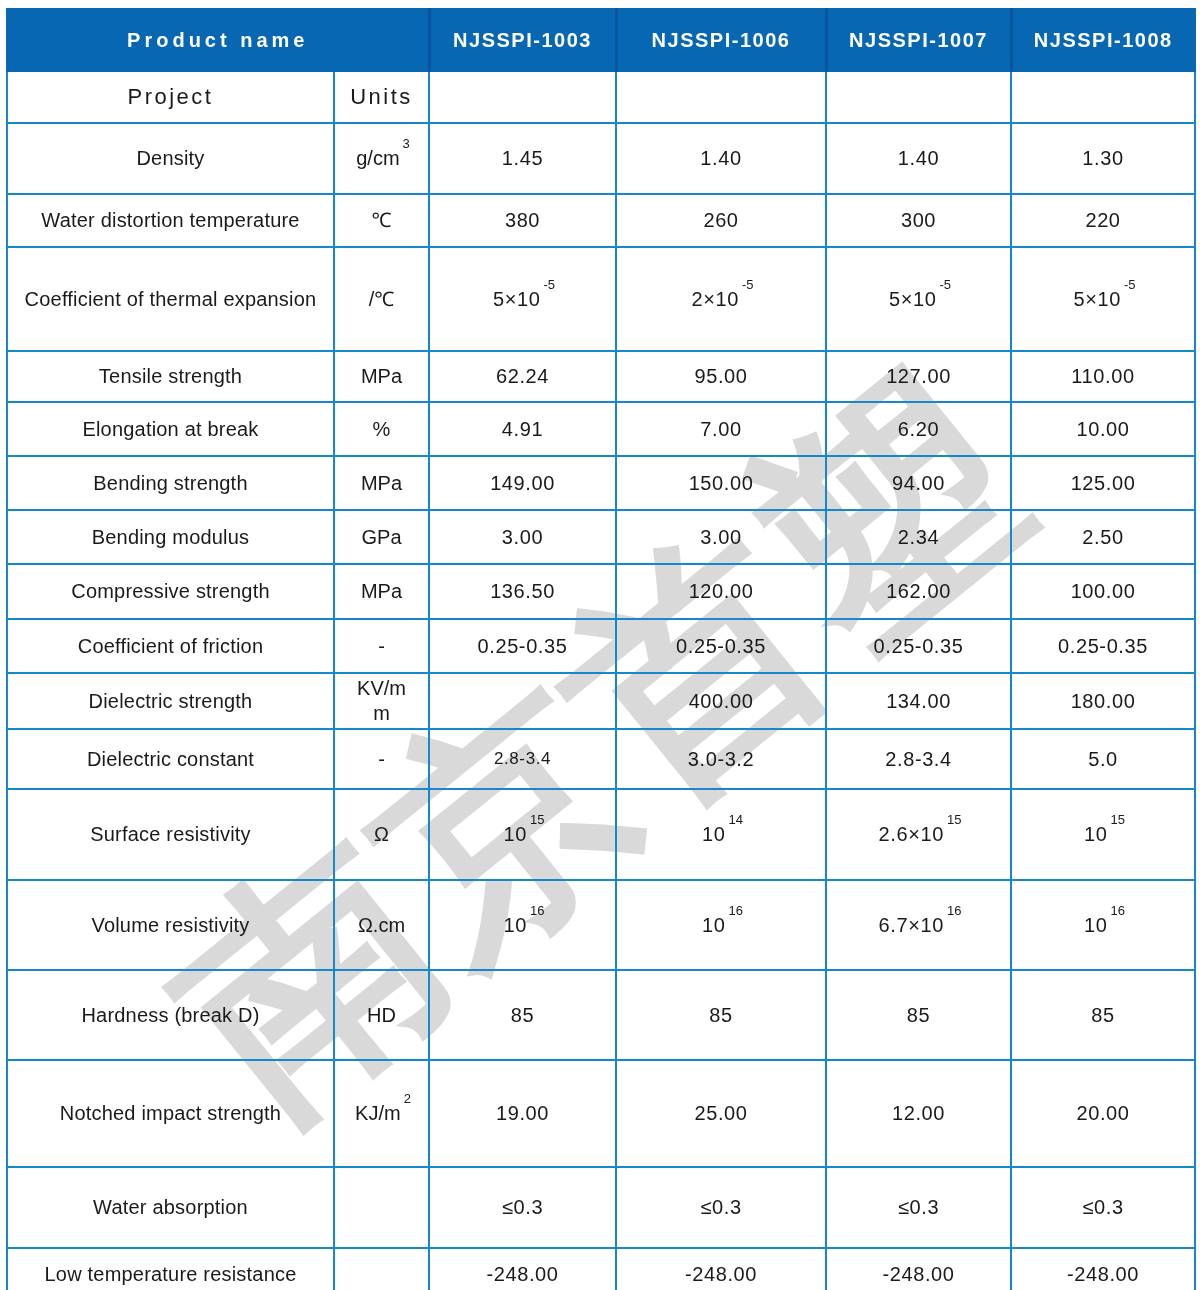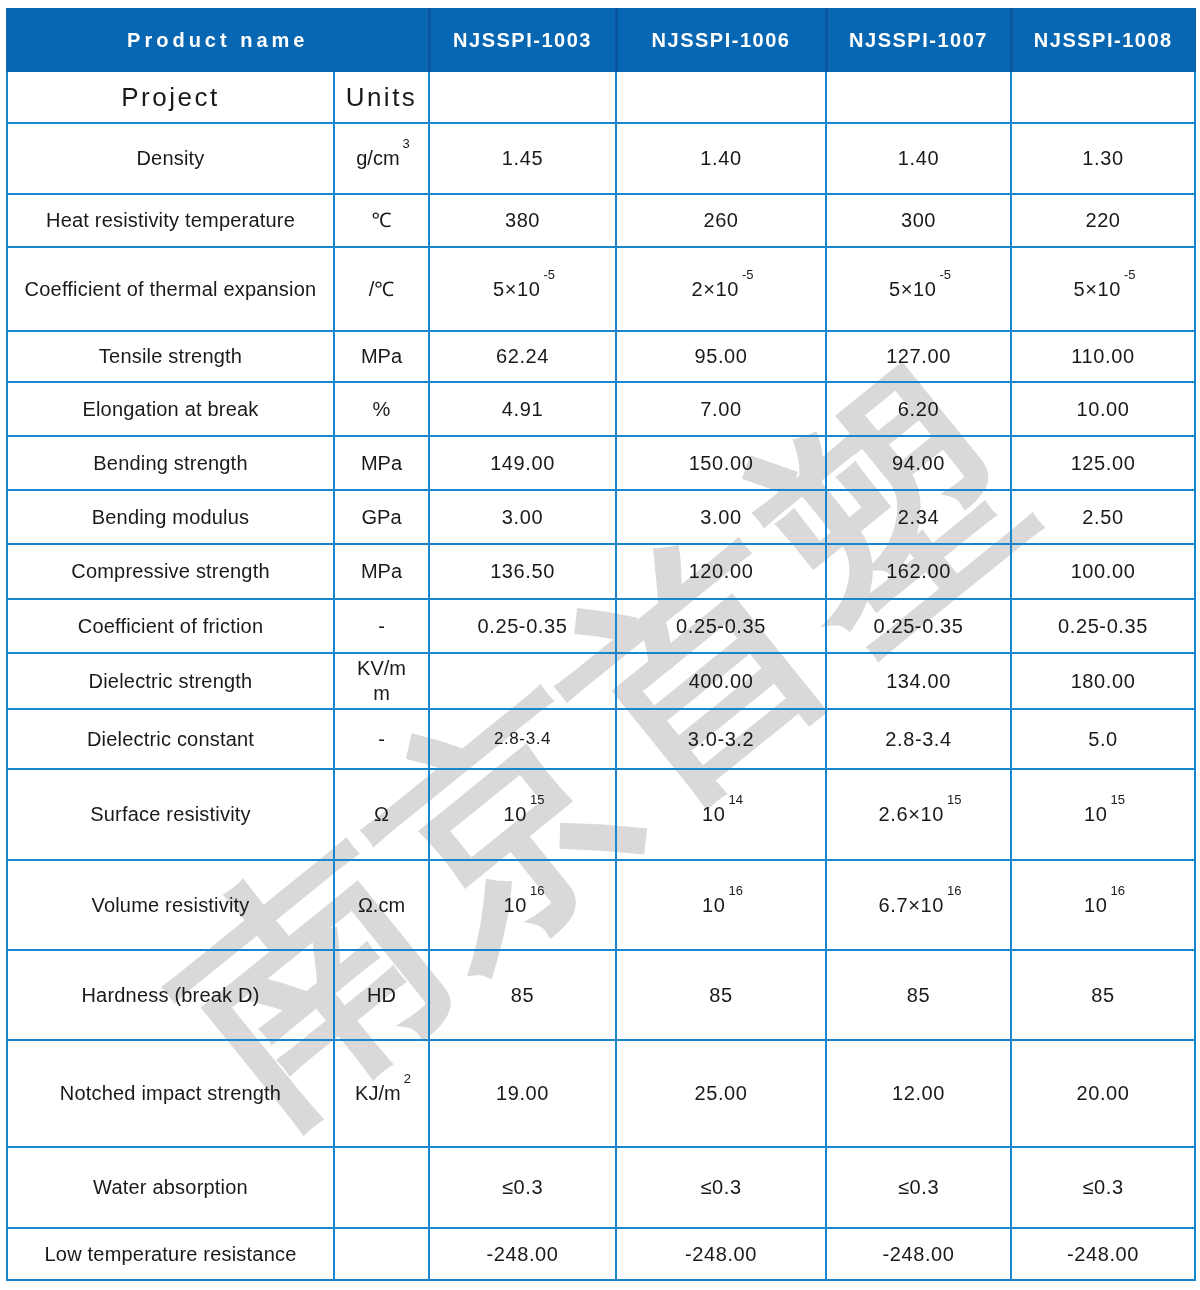--- a/index.html
+++ b/index.html
@@ -50,21 +50,21 @@
     border:2px solid var(--header-bg,#0767b2);
   }
   .grid thead th + th{
     border-left:3px solid var(--header-divider,#0a55a0);
   }
   .grid thead th.pname{
     letter-spacing:4px;
   }
   .grid .subhead td{
     letter-spacing:2.5px;
-    font-size:26px;
+    font-size:22px;
   }
   .grid td.lbl{ letter-spacing:0.2px; }
   .grid td.unit{ white-space:pre-line; line-height:1.25; }
   .grid td.val{ letter-spacing:0.6px; }
   .grid td.small{ font-size:17px; }
   .grid sup{
     font-size:13px;
     line-height:0;
     position:relative;
     top:-9px;
@@ -110,29 +110,29 @@
       <tr style="height:71px">
         <td class="lbl">Density</td>
         <td class="unit">g/cm<sup>3</sup></td>
         <td class="val">1.45</td>
         <td class="val">1.40</td>
         <td class="val">1.40</td>
         <td class="val">1.30</td>
       </tr>
 
       <tr style="height:53px">
-        <td class="lbl">Heat resistivity temperature</td>
+        <td class="lbl">Water distortion temperature</td>
         <td class="unit">℃</td>
         <td class="val">380</td>
         <td class="val">260</td>
         <td class="val">300</td>
         <td class="val">220</td>
       </tr>
 
-      <tr style="height:84px">
+      <tr style="height:104px">
         <td class="lbl">Coefficient of thermal expansion</td>
         <td class="unit">/℃</td>
         <td class="val">5×10<sup>-5</sup></td>
         <td class="val">2×10<sup>-5</sup></td>
         <td class="val">5×10<sup>-5</sup></td>
         <td class="val">5×10<sup>-5</sup></td>
       </tr>
 
       <tr style="height:51px">
         <td class="lbl">Tensile strength</td>

